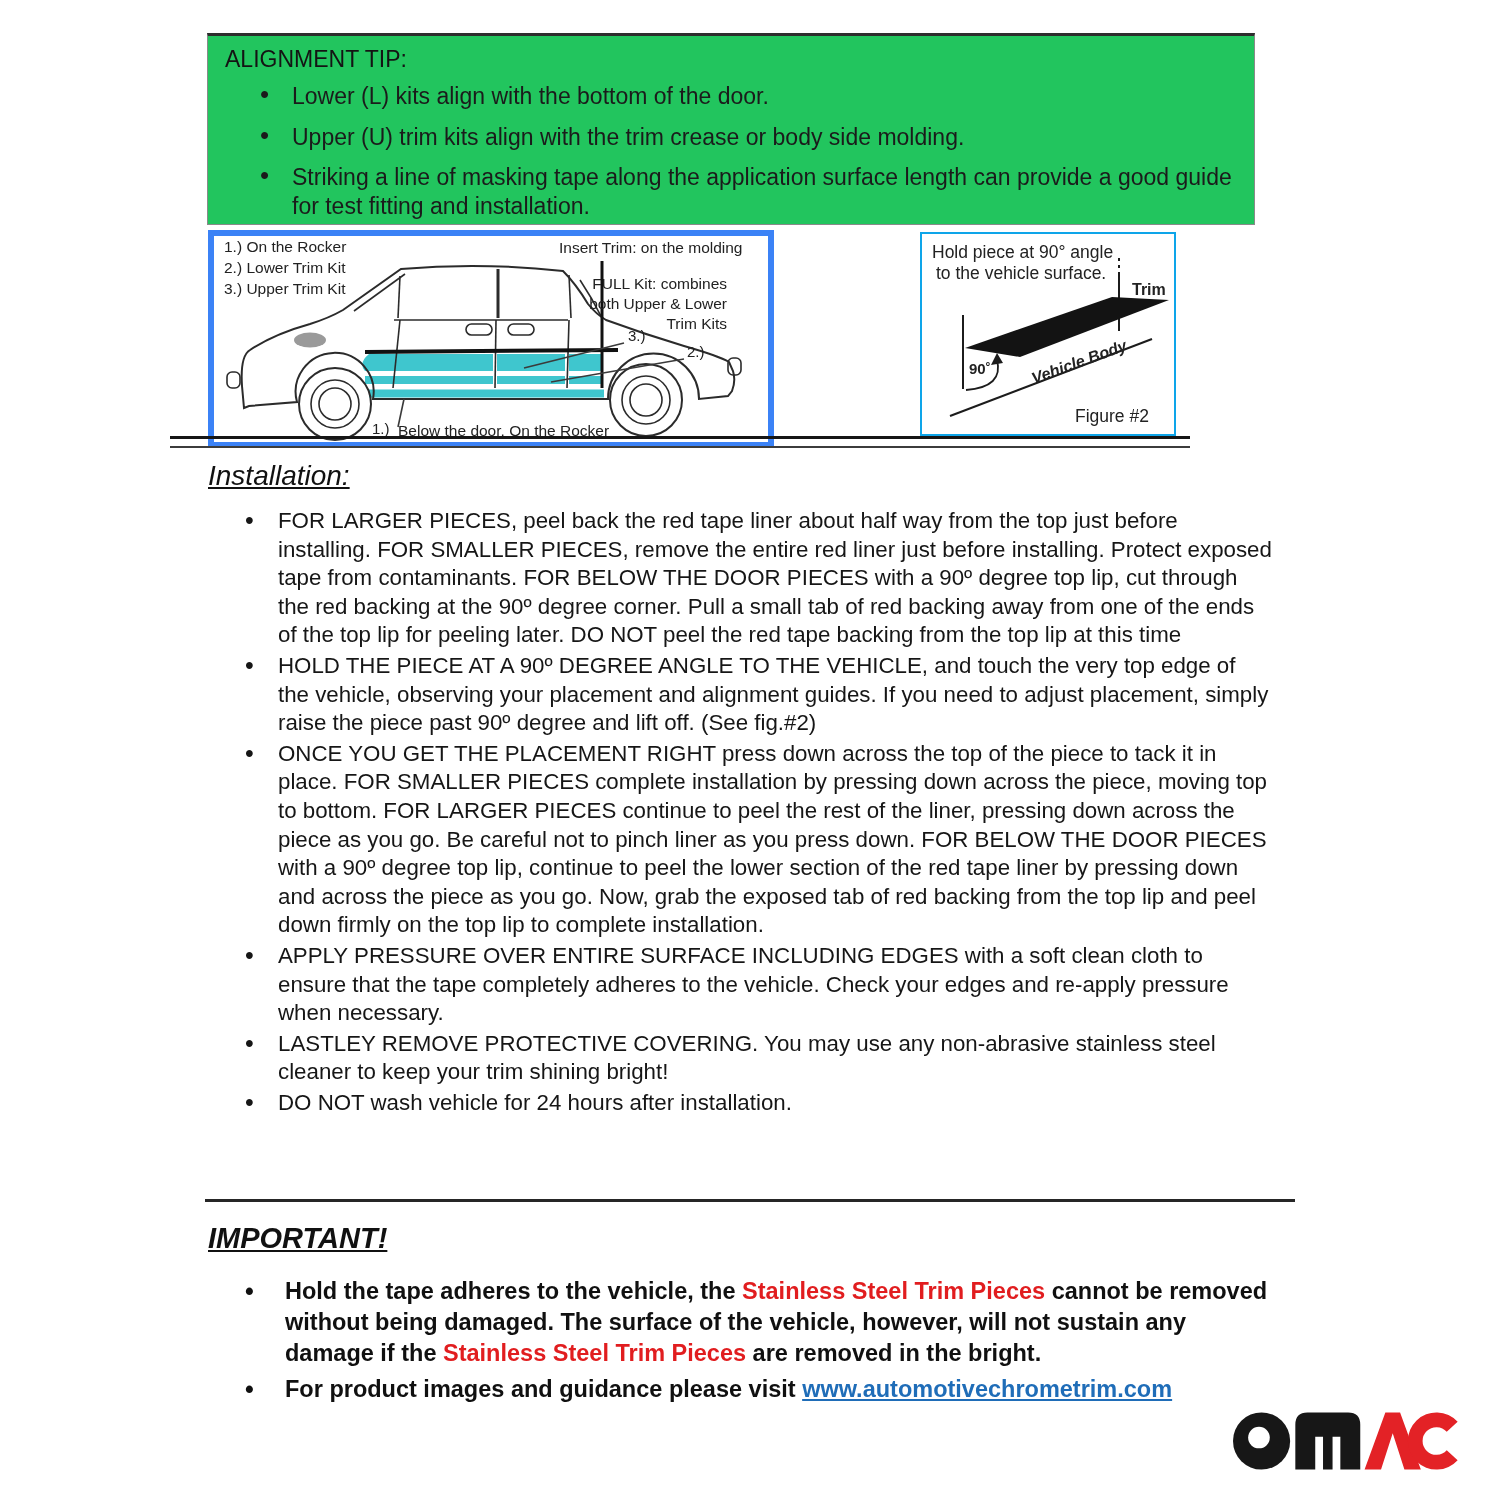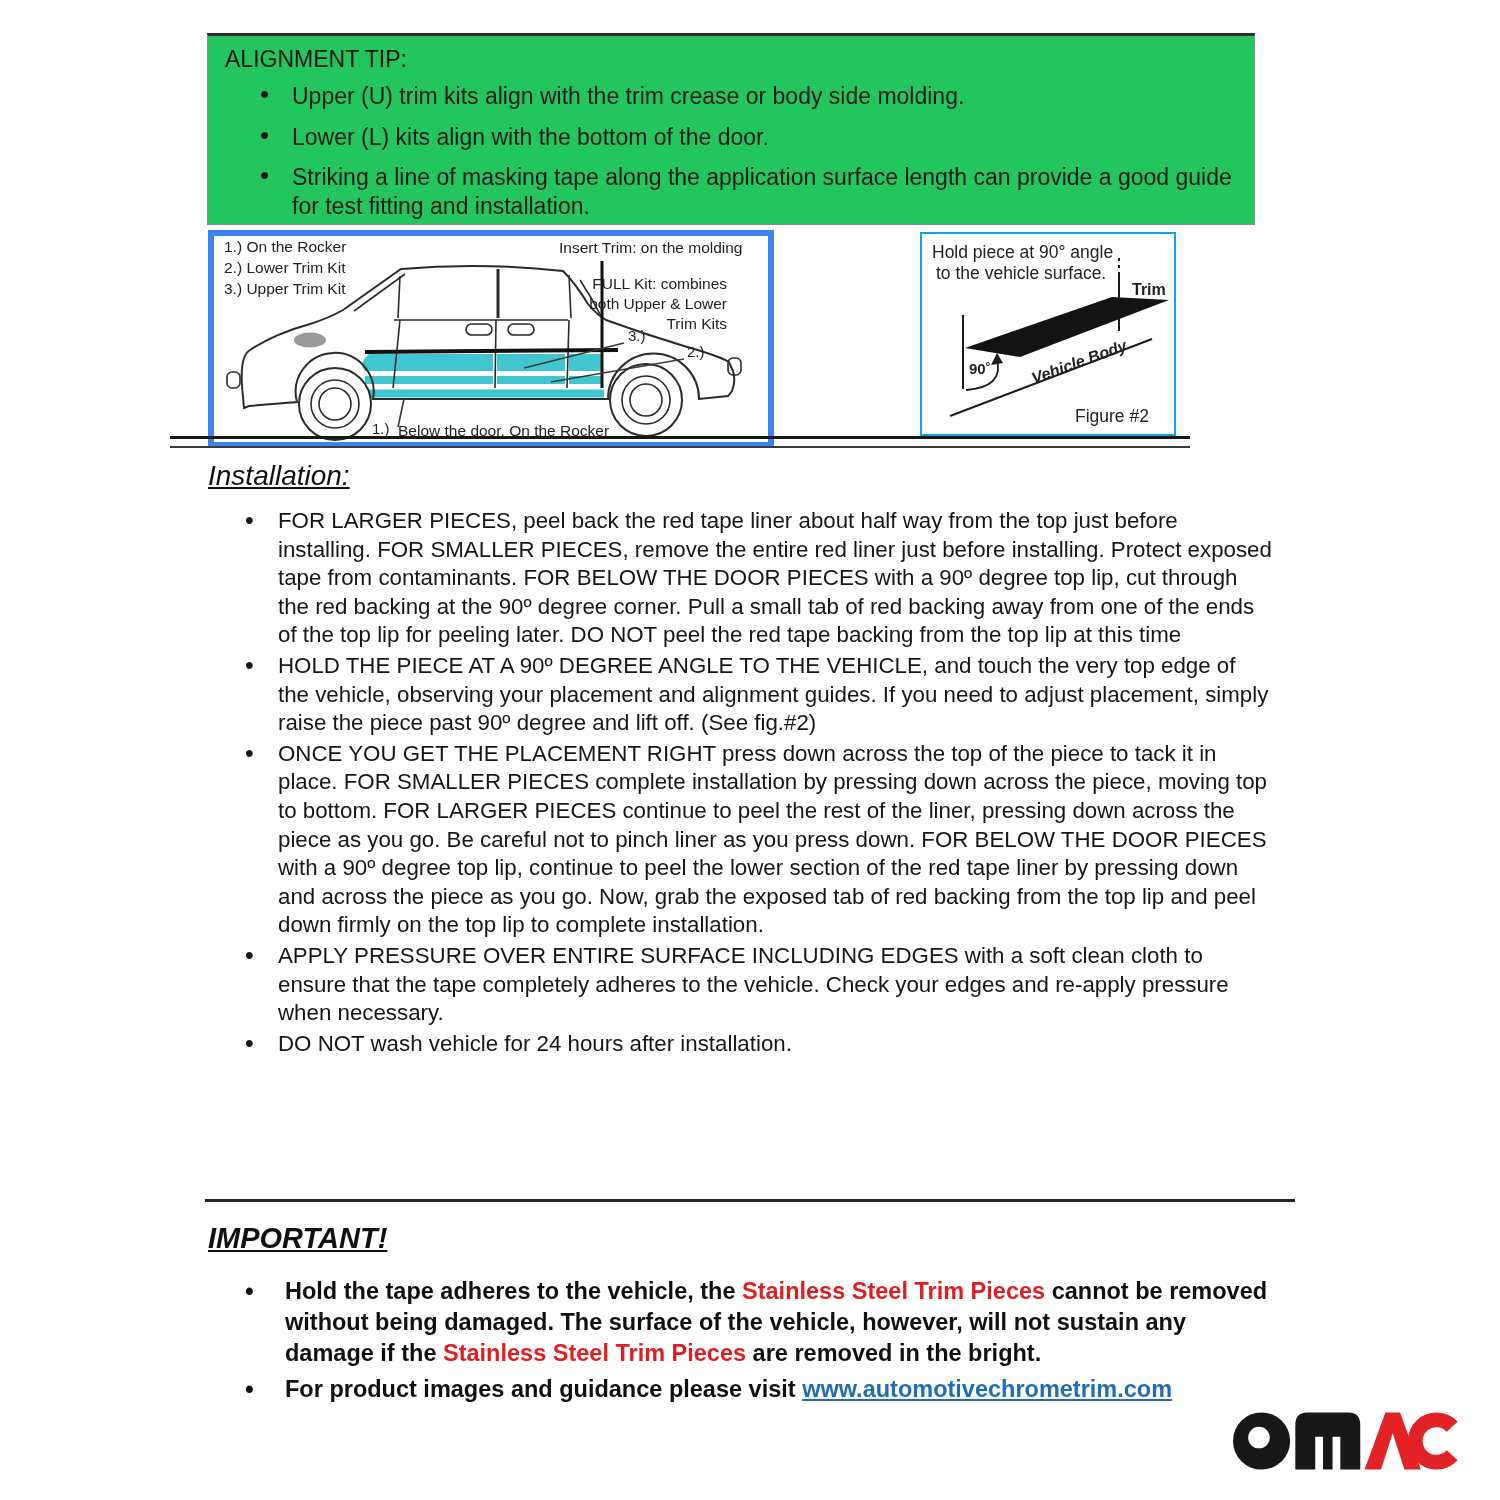--- a/index.html
+++ b/index.html
@@ -47,22 +47,22 @@
   .weblink{color:#1f6db8;text-decoration:underline;cursor:pointer;}
 
   .logo{position:absolute;left:1233px;top:1412px;width:232px;height:58px;}
 </style>
 </head>
 <body>
 
 <div class="tip-box">
   <div class="tip-title">ALIGNMENT TIP:</div>
   <ul class="tip-list">
+    <li>Lower (L) kits align with the bottom of the door.</li>
     <li>Upper (U) trim kits align with the trim crease or body side molding.</li>
-    <li>Lower (L) kits align with the bottom of the door.</li>
     <li>Striking a line of masking tape along the application surface length can provide a good guide for test fitting and installation.</li>
   </ul>
 </div>
 
 <div class="car-fig">
   <svg class="fig-svg" width="554" height="206" viewBox="0 0 554 206">
 
     <path d="M155,118 L388,118 L388,135 L151,135 Q144,127 155,118 Z" fill="#3fc6ce"></path>
     <rect x="151" y="140" width="237" height="8" fill="#3fc6ce"></rect>
     <rect x="155" y="153.5" width="235" height="8" fill="#3fc6ce"></rect>
@@ -143,20 +143,21 @@
 </div>
 
 <div class="rule-double"></div>
 
 <div class="install-heading">Installation:</div>
 <ul class="install-list">
   <li>FOR LARGER PIECES, peel back the red tape liner about half way from the top just before installing. FOR SMALLER PIECES, remove the entire red liner just before installing. Protect exposed tape from contaminants. FOR BELOW THE DOOR PIECES with a 90º degree top lip, cut through the red backing at the 90º degree corner. Pull a small tab of red backing away from one of the ends of the top lip for peeling later. DO NOT peel the red tape backing from the top lip at this time</li>
   <li>HOLD THE PIECE AT A 90º DEGREE ANGLE TO THE VEHICLE, and touch the very top edge of the vehicle, observing your placement and alignment guides. If you need to adjust placement, simply raise the piece past 90º degree and lift off. (See fig.#2)</li>
   <li>ONCE YOU GET THE PLACEMENT RIGHT press down across the top of the piece to tack it in place.  FOR SMALLER PIECES complete installation by pressing down across the piece, moving top to bottom. FOR LARGER PIECES continue to peel the rest of the liner, pressing down across the piece as you go. Be careful not to pinch liner as you press down. FOR BELOW THE DOOR PIECES with a 90º degree top lip, continue to peel the lower section of the red tape liner by pressing down and across the piece as you go. Now, grab the exposed tab of red backing from the top lip and peel down firmly on the top lip to complete installation.</li>
   <li>APPLY PRESSURE OVER ENTIRE SURFACE INCLUDING EDGES with a soft clean cloth to ensure that the tape completely adheres to the vehicle. Check your edges and re-apply pressure when necessary.</li>
+  <li>LASTLEY REMOVE PROTECTIVE COVERING. You may use any non-abrasive stainless steel cleaner to keep your trim shining bright!</li>
   <li>DO NOT wash vehicle for 24 hours after installation.</li>
 </ul>
 
 <div class="rule-single"></div>
 
 <div class="important-heading">IMPORTANT!</div>
 <ul class="important-list">
   <li>
     <span>Hold the tape adheres to the vehicle, the </span><span class="red">Stainless Steel Trim Pieces</span><span> cannot be removed without being damaged. The surface of the vehicle, however, will not sustain any damage if the </span><span class="red">Stainless Steel Trim Pieces</span><span> are removed in the bright.</span>
   </li>

